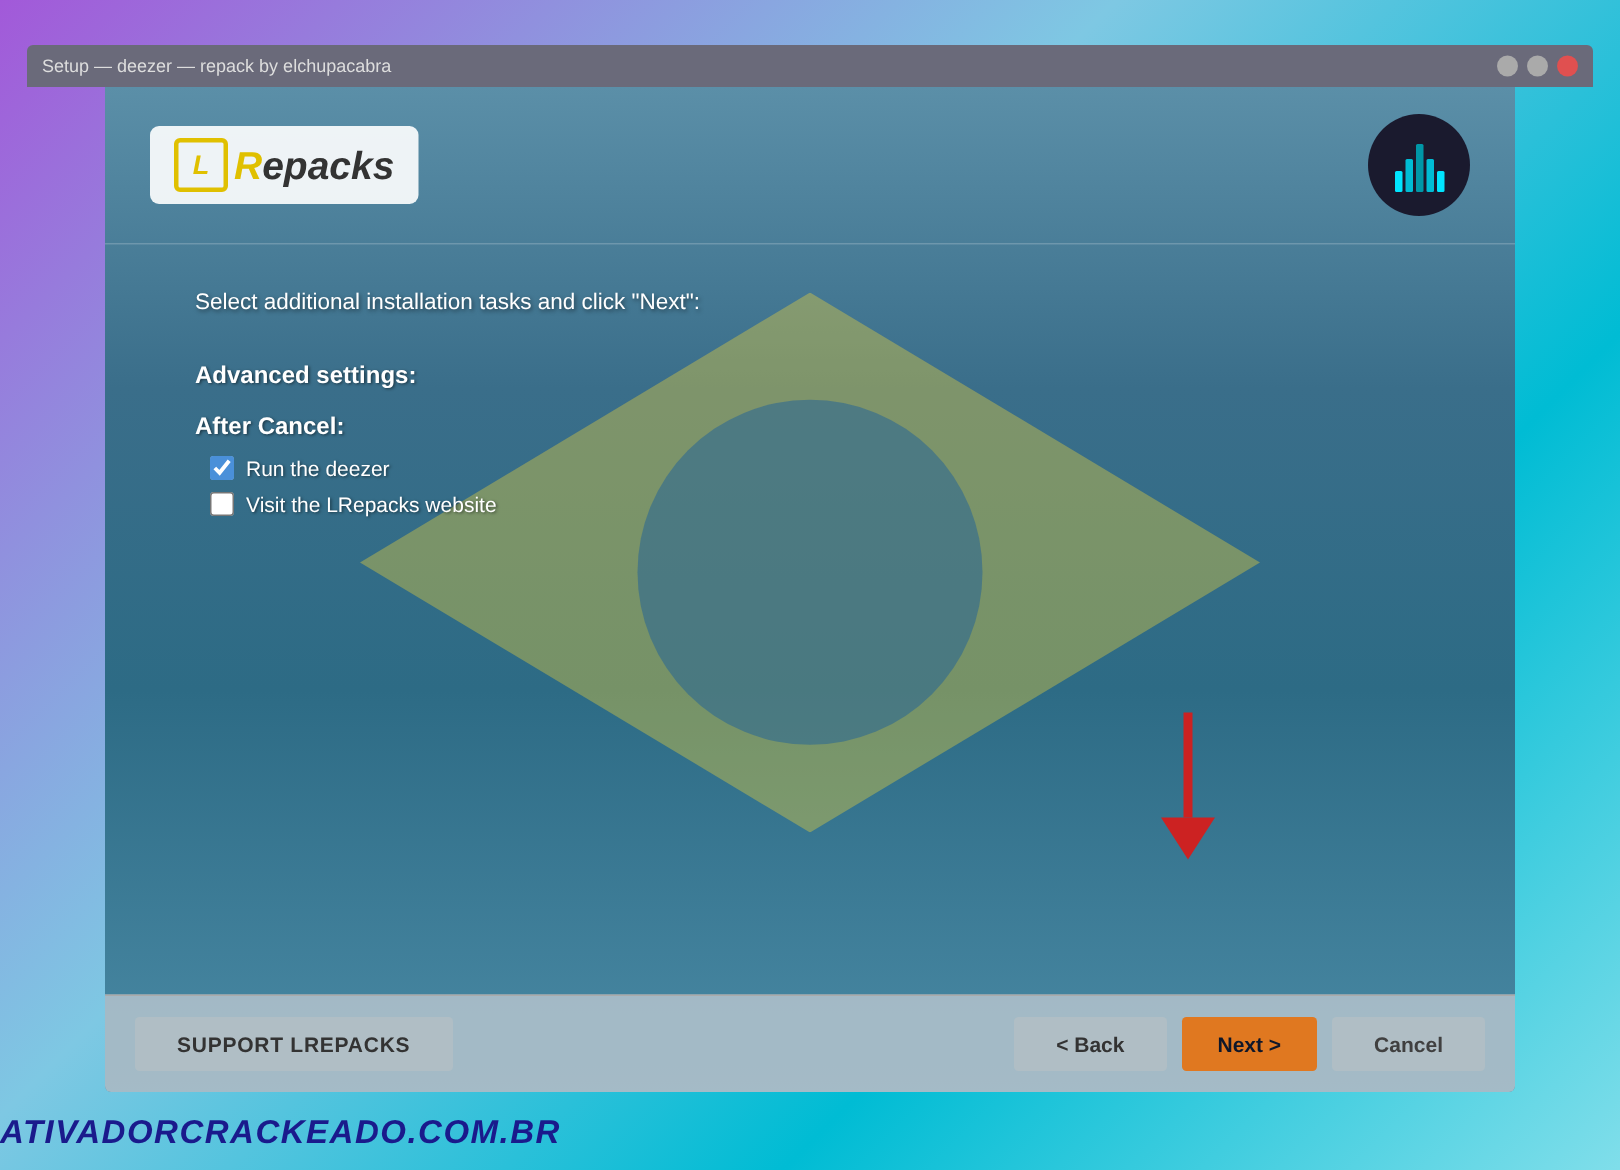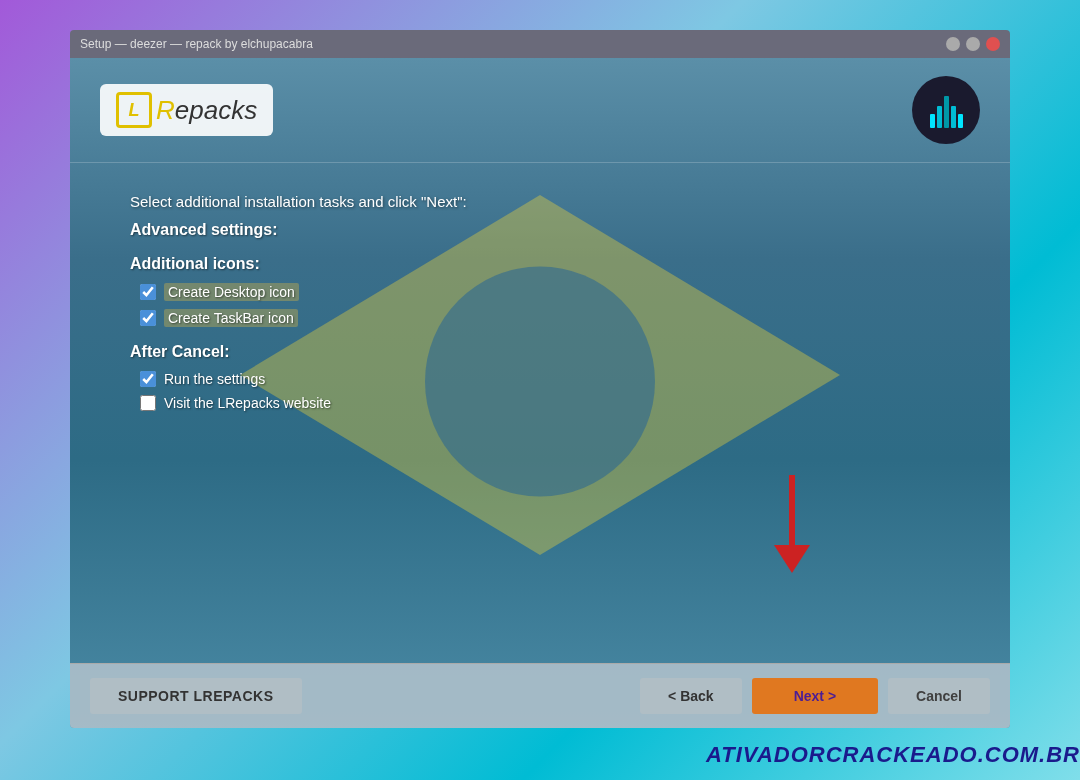--- a/index.html
+++ b/index.html
@@ -11,21 +11,21 @@
       font-family: 'Segoe UI', Tahoma, Geneva, Verdana, sans-serif;
       background: linear-gradient(135deg, #a259d9 0%, #7ec8e3 40%, #00bcd4 70%, #80deea 100%);
       display: flex;
       flex-direction: column;
       align-items: center;
       justify-content: flex-start;
     }
 
     
     .title-bar {
-      width: 940px;
+      width: 1044px;
       height: 28px;
       background: #6a6a7a;
       display: flex;
       align-items: center;
       justify-content: space-between;
       padding: 0 10px;
       margin-top: 30px;
       border-radius: 4px 4px 0 0;
     }
 
@@ -120,21 +120,21 @@
       justify-content: center;
       font-size: 18px;
       font-weight: bold;
       color: #e0c000;
       margin-right: 4px;
       font-style: italic;
     }
 
     .logo-text {
       font-size: 26px;
-      font-weight: normal;
+      font-weight: bold;
       color: #333;
       font-style: italic;
     }
 
     .logo-text span {
       color: #e0c000;
     }
 
     .deezer-logo {
       width: 68px;
@@ -151,21 +151,21 @@
     .content {
       position: relative;
       z-index: 1;
       padding: 30px 50px 20px 60px;
       min-height: 500px;
     }
 
     .instruction-text {
       color: #fff;
       font-size: 15px;
-      margin-bottom: 11px;
+      margin-bottom: 32px;
       text-shadow: 1px 1px 3px rgba(0,0,0,0.5);
     }
 
     .section-label {
       color: #fff;
       font-size: 16px;
       font-weight: 600;
       margin-bottom: 10px;
       text-shadow: 1px 1px 2px rgba(0,0,0,0.5);
     }
@@ -263,34 +263,34 @@
       align-items: center;
     }
 
     .btn-back {
       background: #b0bec5;
       color: #333;
     }
 
     .btn-next {
       background: #e07820;
-      color: #4c1d95;
-      padding: 10px 42px;
+      color: #0f172a;
+      padding: 10px 24px;
     }
 
     .btn-cancel {
       background: #b0bec5;
       color: #404040;
     }
 
     
     .watermark {
       width: 100%;
       padding: 14px 0 8px 0;
-      text-align: right;
+      text-align: left;
     }
 
     .watermark-text {
       font-size: 22px;
       font-weight: 900;
       color: #1a1a8c;
       letter-spacing: 1px;
       font-style: italic;
     }
 
@@ -350,37 +350,26 @@
   </div>
 
   <div class="content">
 
     <p class="instruction-text">Select additional installation tasks and click "Next":</p>
 
     <div class="section-gap">
       <div class="section-label">Advanced settings:</div>
     </div>
 
-    <div class="section-gap">
-      <div class="section-label">Additional icons:</div>
-      <div class="checkbox-row">
-        <input type="checkbox" class="checkbox-input" checked="" style="">
-        <label class="checkbox-label highlighted">Create Desktop icon</label>
-      </div>
-      <div class="checkbox-row">
-        <input type="checkbox" class="checkbox-input" checked="" style="">
-        <label class="checkbox-label highlighted">Create TaskBar icon</label>
-      </div>
-    </div>
 
     <div class="section-gap">
       <div class="section-label">After Cancel:</div>
       <div class="checkbox-row">
         <input type="checkbox" class="checkbox-input" checked="" style="">
-        <label class="checkbox-label">Run the settings</label>
+        <label class="checkbox-label">Run the deezer</label>
       </div>
       <div class="checkbox-row">
         <input type="checkbox" class="checkbox-input" style="">
         <label class="checkbox-label">Visit the LRepacks website</label>
       </div>
     </div>
 
     <div class="arrow-container">
       <div class="down-arrow">
         <div class="arrow-shaft"></div>

